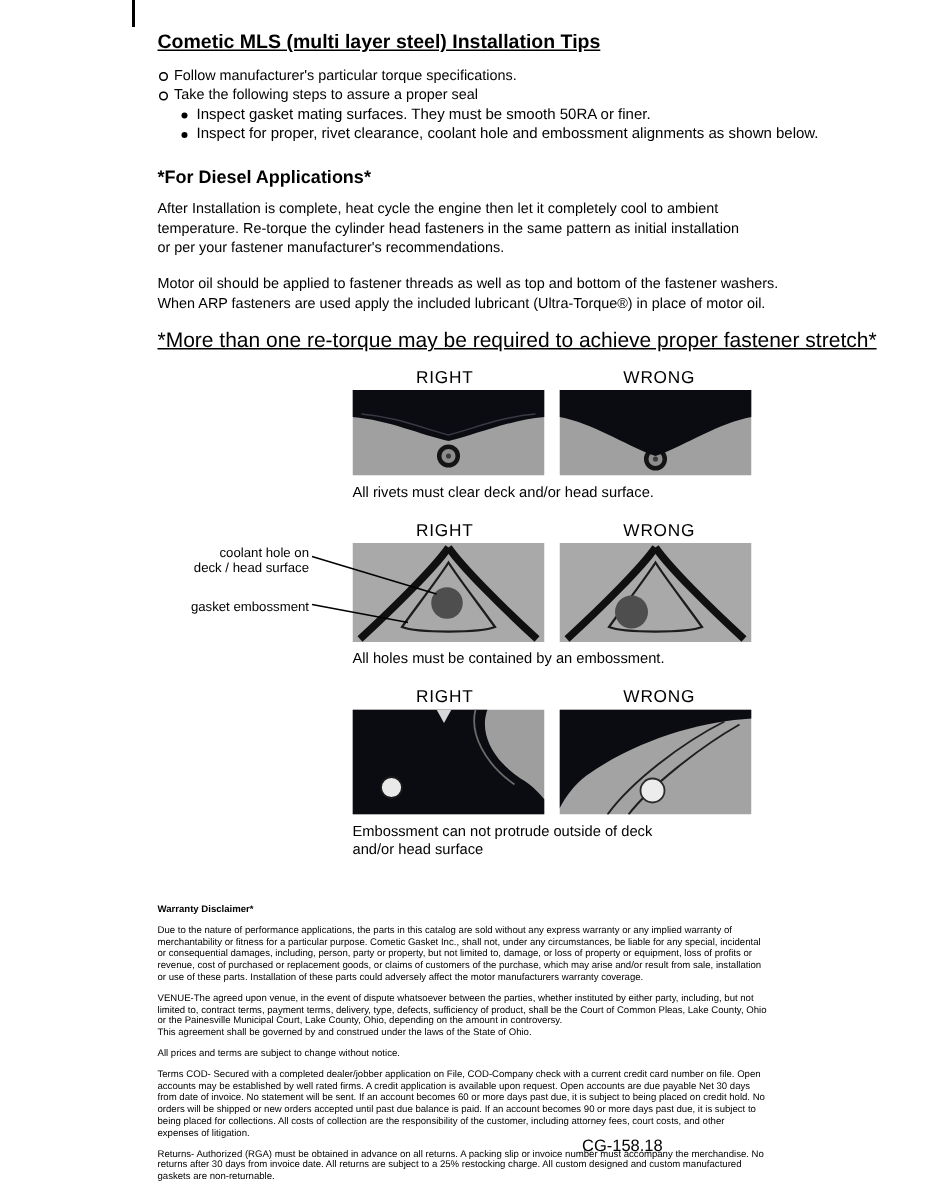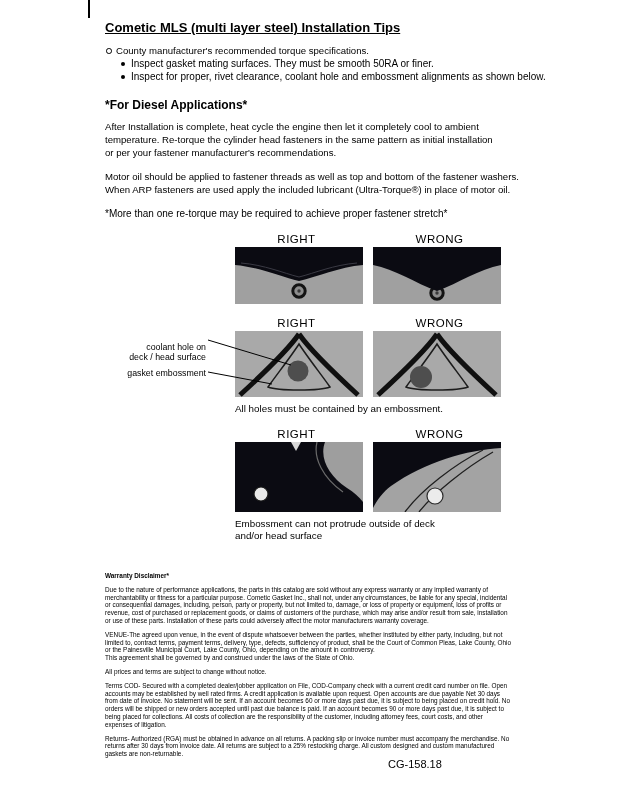--- a/index.html
+++ b/index.html
@@ -15,54 +15,55 @@
   .bullets { margin:0; padding:0; list-style:none; }
   .b-item { position:relative; padding-left:11px; font-size:9.6px; line-height:13px; white-space:nowrap; }
   .b-item::before { content:""; position:absolute; left:1px; top:4px; width:3.6px; height:3.6px;
     border:0.9px solid #000; border-radius:50%; background:#fff; }
   .b-sub { position:relative; padding-left:26px; font-size:10px; line-height:13px; white-space:nowrap; }
   .b-sub::before { content:""; position:absolute; left:16px; top:4.5px; width:4px; height:4px;
     border-radius:50%; background:#000; }
 
   .section-head { font-size:12px; font-weight:bold; margin:15px 0 8px 0; }
   .para { font-size:9.6px; line-height:13px; margin:0 0 11px 0; white-space:pre-line; }
-  .note { font-size:10px; line-height:13px; margin:2px 0 0 0; white-space:nowrap; }
+  .note { font-size:14px; line-height:13px; margin:2px 0 0 0; white-space:nowrap;text-decoration:underline; }
 
   .figure { width:415px; margin-top:13px; }
   .fig-labels { display:flex; gap:20px; margin-left:130px; width:266px; margin-bottom:2px; }
   .fig-label { width:128px; text-align:center; font-size:11.5px; letter-spacing:0.5px; }
   .fig-body { position:relative; width:415px; }
   .fig-images { display:flex; gap:10px; margin-left:130px; }
   .fig-img { display:block; }
   .fig-caption { margin-left:130px; font-size:9.8px; line-height:12px; margin-top:6px; white-space:pre-line; }
 
   .callout { position:absolute; left:0; width:101px; text-align:right;
     font-size:8.8px; line-height:10px; white-space:pre-line; }
-  .callout-hole { top:11px; }
+  .callout-hole { top:1px; }
   .callout-emboss { top:37px; }
   .callout-lines { position:absolute; left:0; top:0; pointer-events:none; }
 
   .legal { margin-top:30px; width:407px; }
   .legal-head { font-size:6.8px; font-weight:bold; margin:0 0 5px 0; }
   .legal p { font-size:6.4px; line-height:7.8px; margin:0 0 6px 0; white-space:pre-line; }
 
   .footer-code { position:absolute; left:388px; top:758px; font-size:11px; }
 </style>
 </head>
 <body>
 
 <div class="page">
   <div class="edge-mark"></div>
 
   <div class="content">
 
     <div class="title">Cometic MLS (multi layer steel) Installation Tips</div>
 
     <ul class="bullets">
-      <li class="b-item">County manufacturer's recommended torque specifications.</li>
+      <li class="b-item">Follow manufacturer's particular torque specifications.</li>
+      <li class="b-item">Take the following steps to assure a proper seal</li>
       <li class="b-sub">Inspect gasket mating surfaces.  They must be smooth 50RA or finer.</li>
       <li class="b-sub">Inspect for proper, rivet clearance, coolant hole and embossment alignments as shown below.</li>
     </ul>
 
     <div class="section-head">*For Diesel Applications*</div>
     <div class="para">After Installation is complete, heat cycle the engine then let it completely cool to ambient
 temperature. Re-torque the cylinder head fasteners in the same pattern as initial installation
 or per your fastener manufacturer's recommendations.</div>
     <div class="para">Motor oil should be applied to fastener threads as well as top and bottom of the fastener washers.
 When ARP fasteners are used apply the included lubricant (Ultra-Torque®) in place of motor oil.</div>
@@ -83,20 +84,21 @@
             <circle cx="64" cy="44" r="1.7" fill="#3a3a3a"></circle>
           </svg>
           <svg class="fig-img" width="128" height="57" viewBox="0 0 128 57">
             <rect width="128" height="57" fill="#a0a0a0"></rect>
             <circle cx="64" cy="46" r="6.2" fill="#8d8d8d" stroke="#141414" stroke-width="3"></circle>
             <circle cx="64" cy="46" r="1.7" fill="#3a3a3a"></circle>
             <path d="M0,0 H128 V18 C106,22 86,36 64,44 C42,36 22,22 0,18 Z" fill="#0b0b12"></path>
           </svg>
         </div>
       </div>
+      <div class="fig-caption">All rivets must clear deck and/or head surface.</div>
     </div>
 
     <div class="figure">
       <div class="fig-labels">
         <span class="fig-label">RIGHT</span>
         <span class="fig-label">WRONG</span>
       </div>
       <div class="fig-body">
         <div class="callout callout-hole">coolant hole on
 deck / head surface</div>

